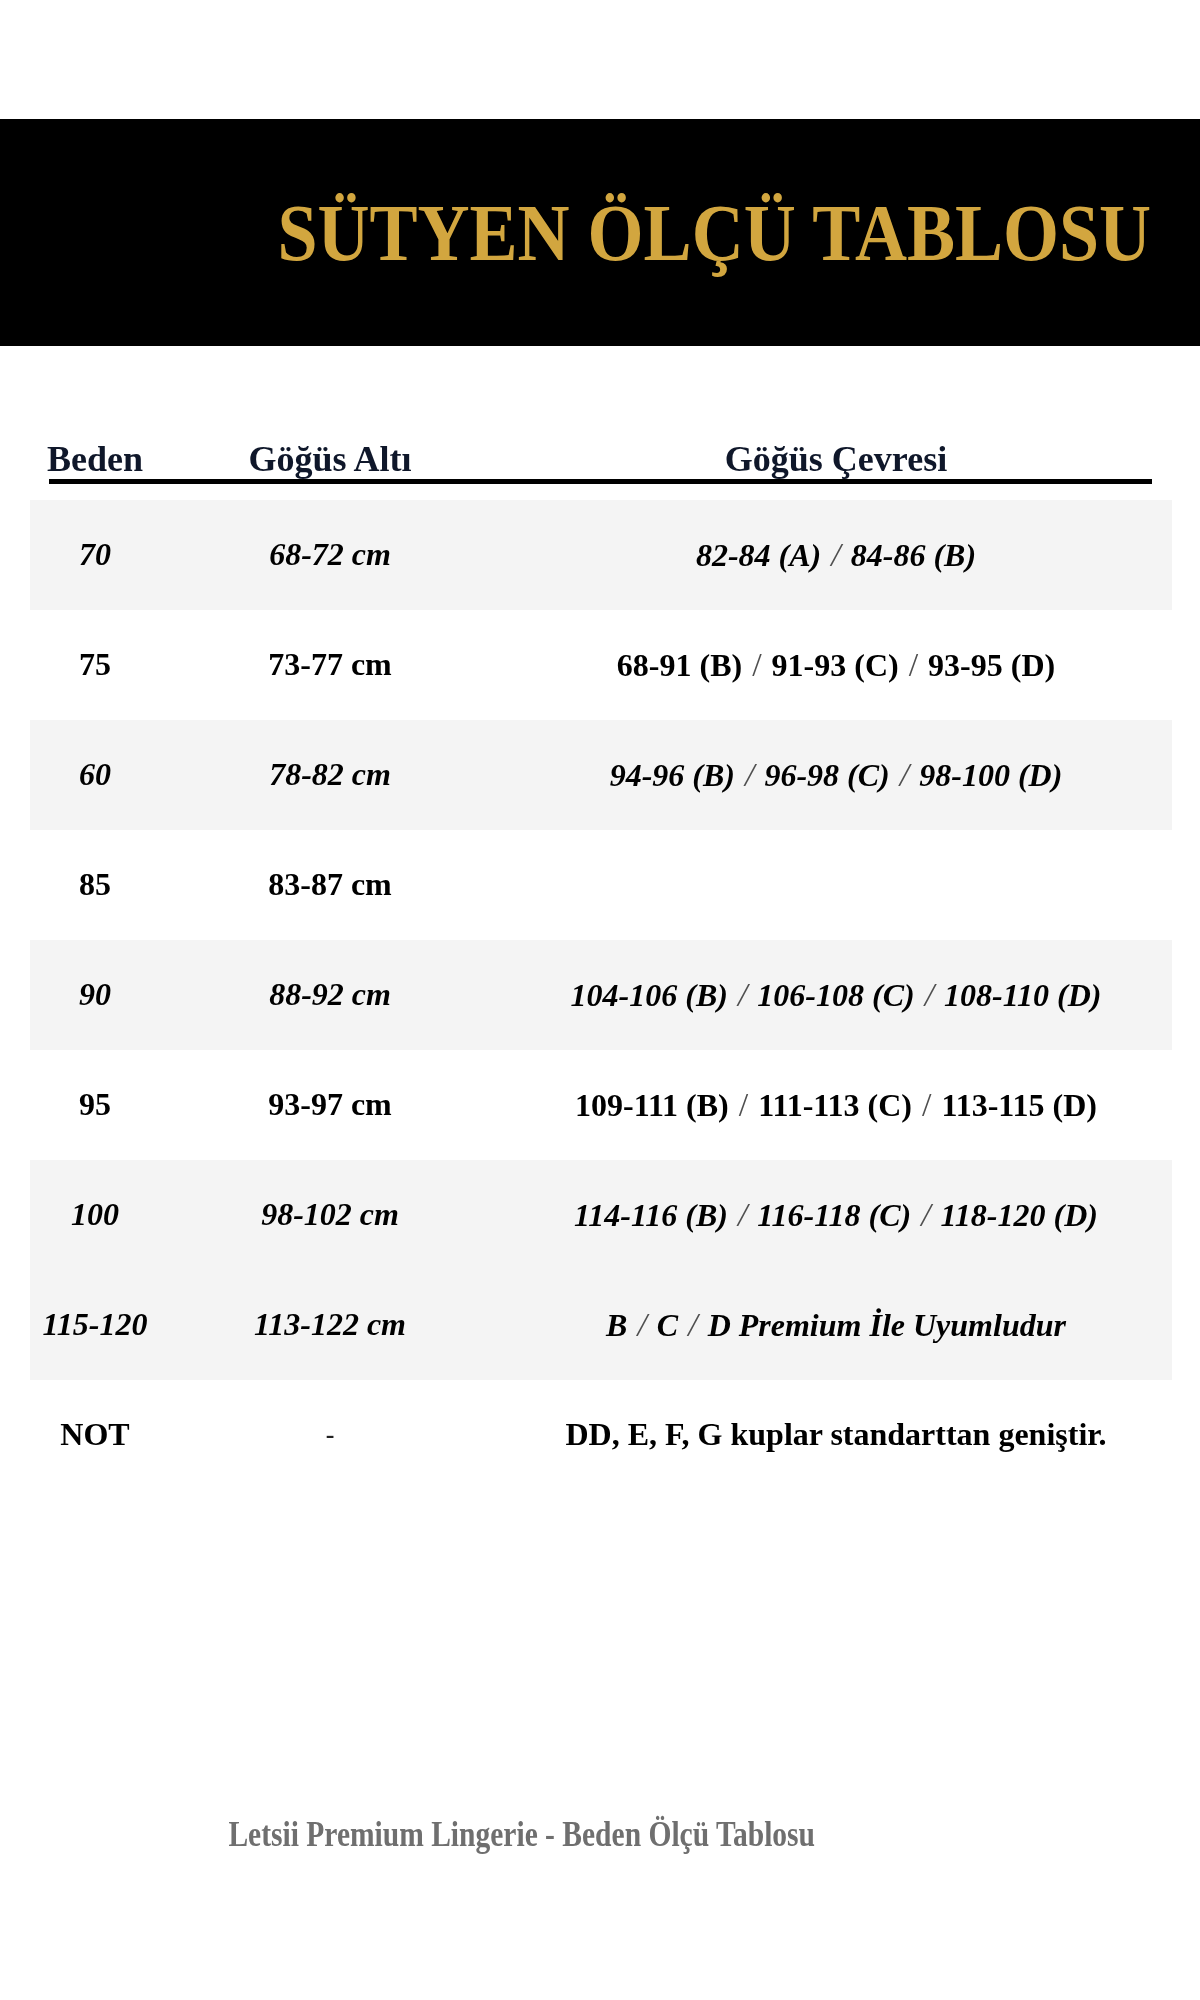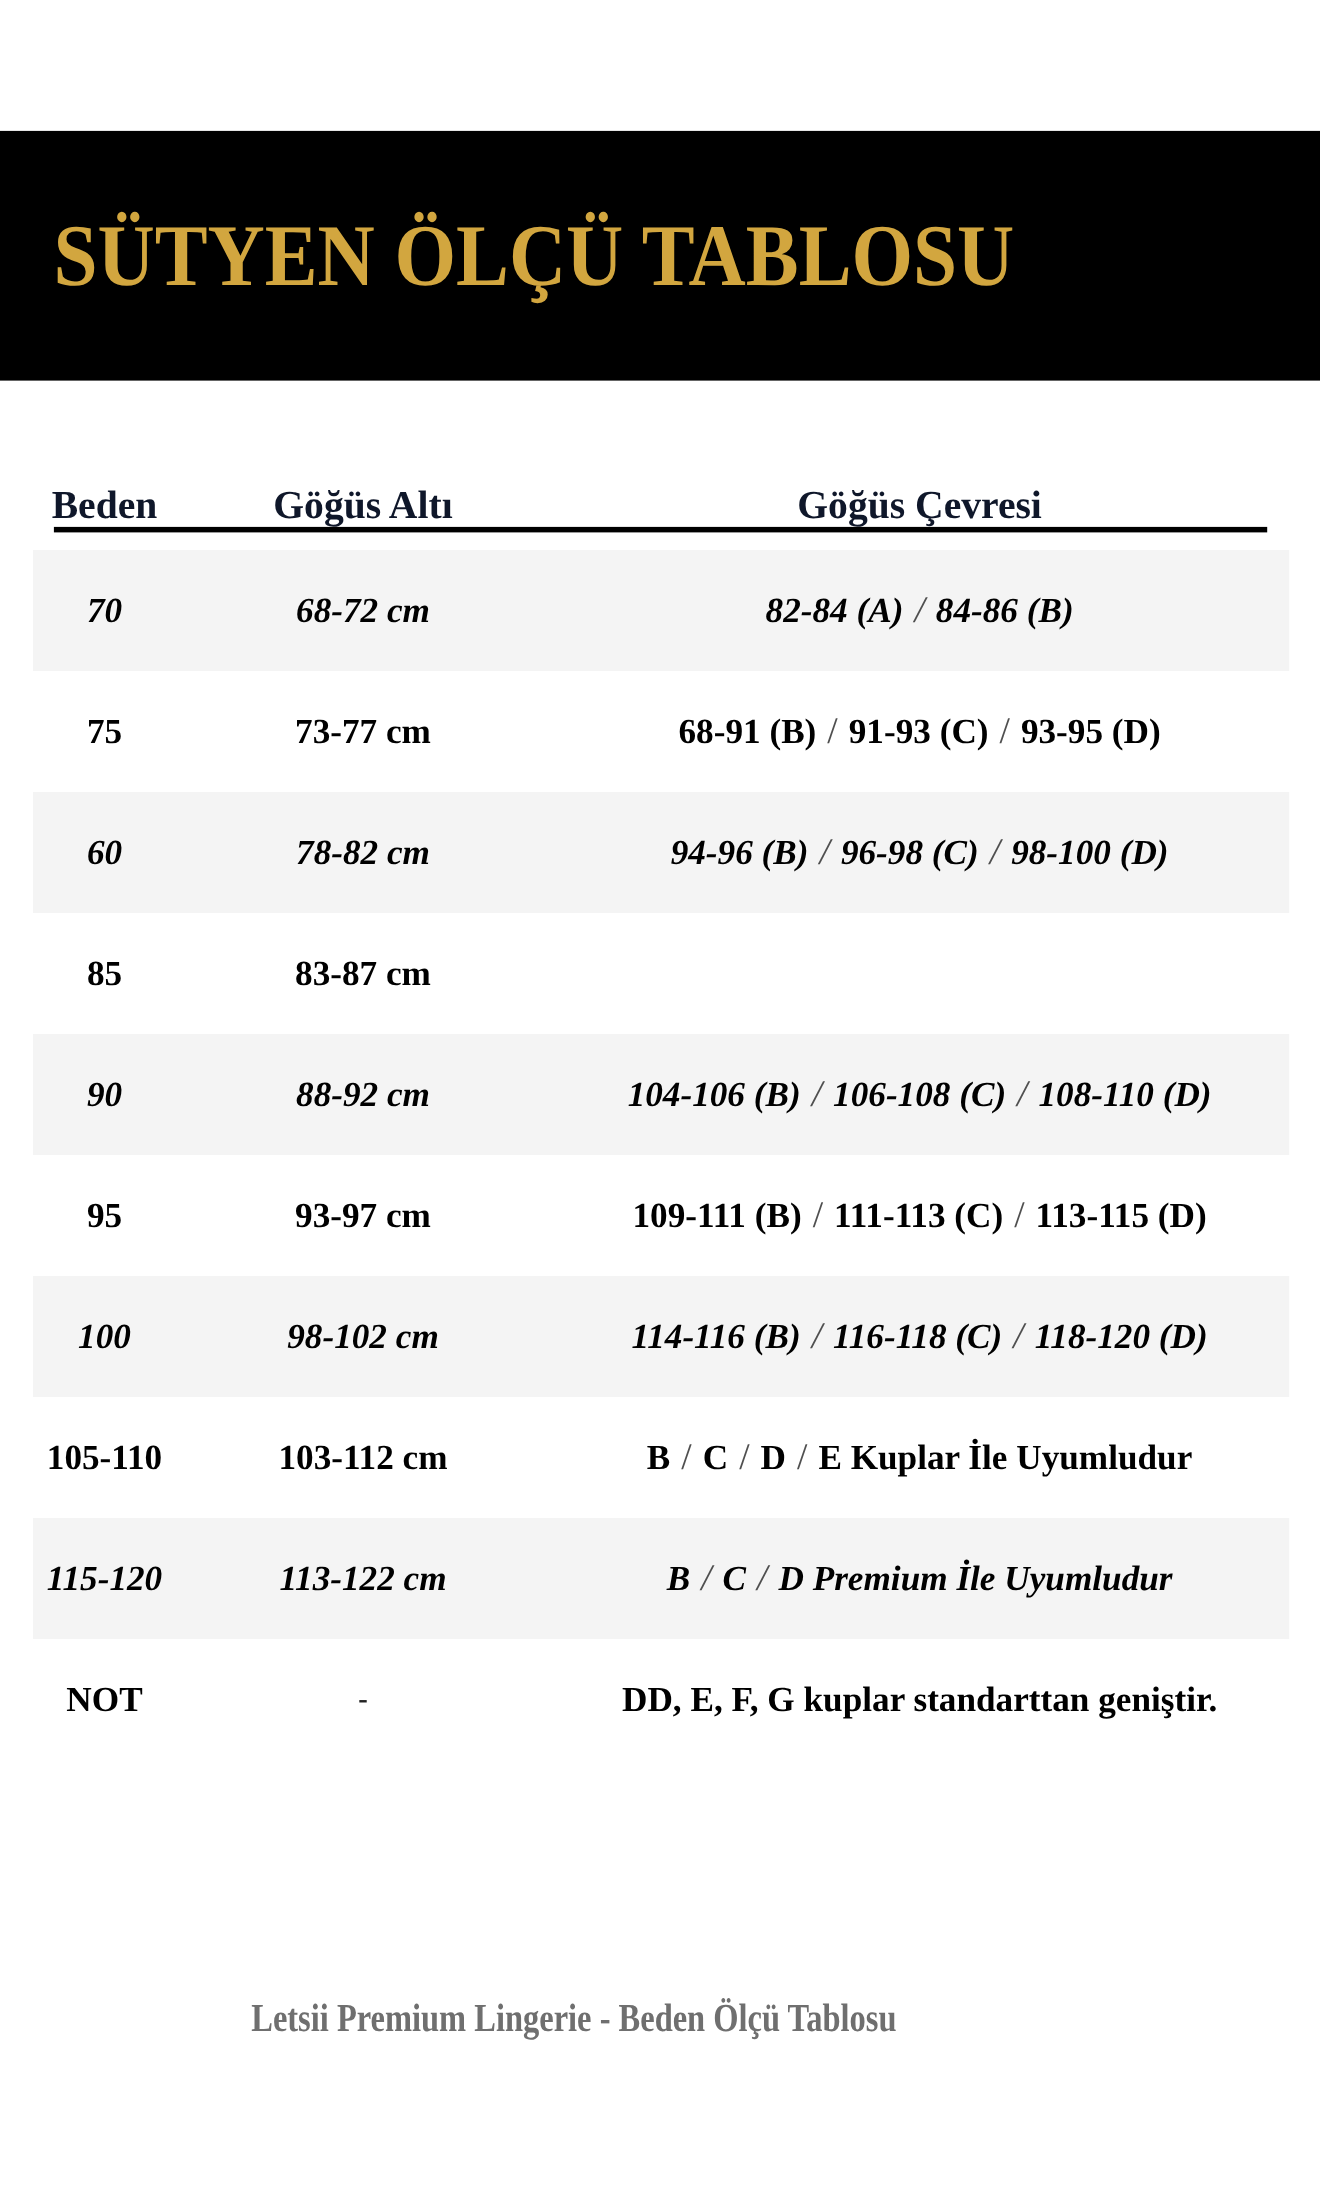--- a/index.html
+++ b/index.html
@@ -10,21 +10,21 @@
     position: relative;
     overflow: hidden;
   }
   .page { position: absolute; inset: 0; }
 
   
   .title-band {
     position: absolute; left: 0; top: 119px;
     width: 1200px; height: 227px;
     background: var(--band, #000);
-    display: flex; align-items: center; justify-content: flex-start;
+    display: flex; align-items: center; justify-content: flex-end;
   }
   .title {
     color: var(--gold, #D2A63F);
     font-size: 80px; font-weight: bold;
     white-space: nowrap; line-height: 1;
     transform: scaleX(0.90); transform-origin: center;
     letter-spacing: 0px;
   }
 
   
@@ -111,25 +111,20 @@
         <div class="row">
           <div class="cell c1 rtext">95</div>
           <div class="cell c2 rtext">93-97 cm</div>
           <div class="cell c3 rtext"><span>109-111 (B)</span><span class="slash">/</span><span>111-113 (C)</span><span class="slash">/</span><span>113-115 (D)</span></div>
         </div>
         <div class="row alt">
           <div class="cell c1 rtext">100</div>
           <div class="cell c2 rtext">98-102 cm</div>
           <div class="cell c3 rtext"><span>114-116 (B)</span><span class="slash">/</span><span>116-118 (C)</span><span class="slash">/</span><span>118-120 (D)</span></div>
         </div>
-        <div class="row">
-          <div class="cell c1 rtext">105-110</div>
-          <div class="cell c2 rtext">103-112 cm</div>
-          <div class="cell c3 rtext"><span>B</span><span class="slash">/</span><span>C</span><span class="slash">/</span><span>D</span><span class="slash">/</span><span>E  Kuplar İle Uyumludur</span></div>
-        </div>
         <div class="row alt">
           <div class="cell c1 rtext">115-120</div>
           <div class="cell c2 rtext">113-122 cm</div>
           <div class="cell c3 rtext"><span>B</span><span class="slash">/</span><span>C</span><span class="slash">/</span><span>D  Premium İle Uyumludur</span></div>
         </div>
         <div class="row">
           <div class="cell c1 rtext">NOT</div>
           <div class="cell c2 rtext dash">-</div>
           <div class="cell c3 rtext"><span>DD, E, F, G kuplar standarttan geniştir.</span></div>
         </div>

